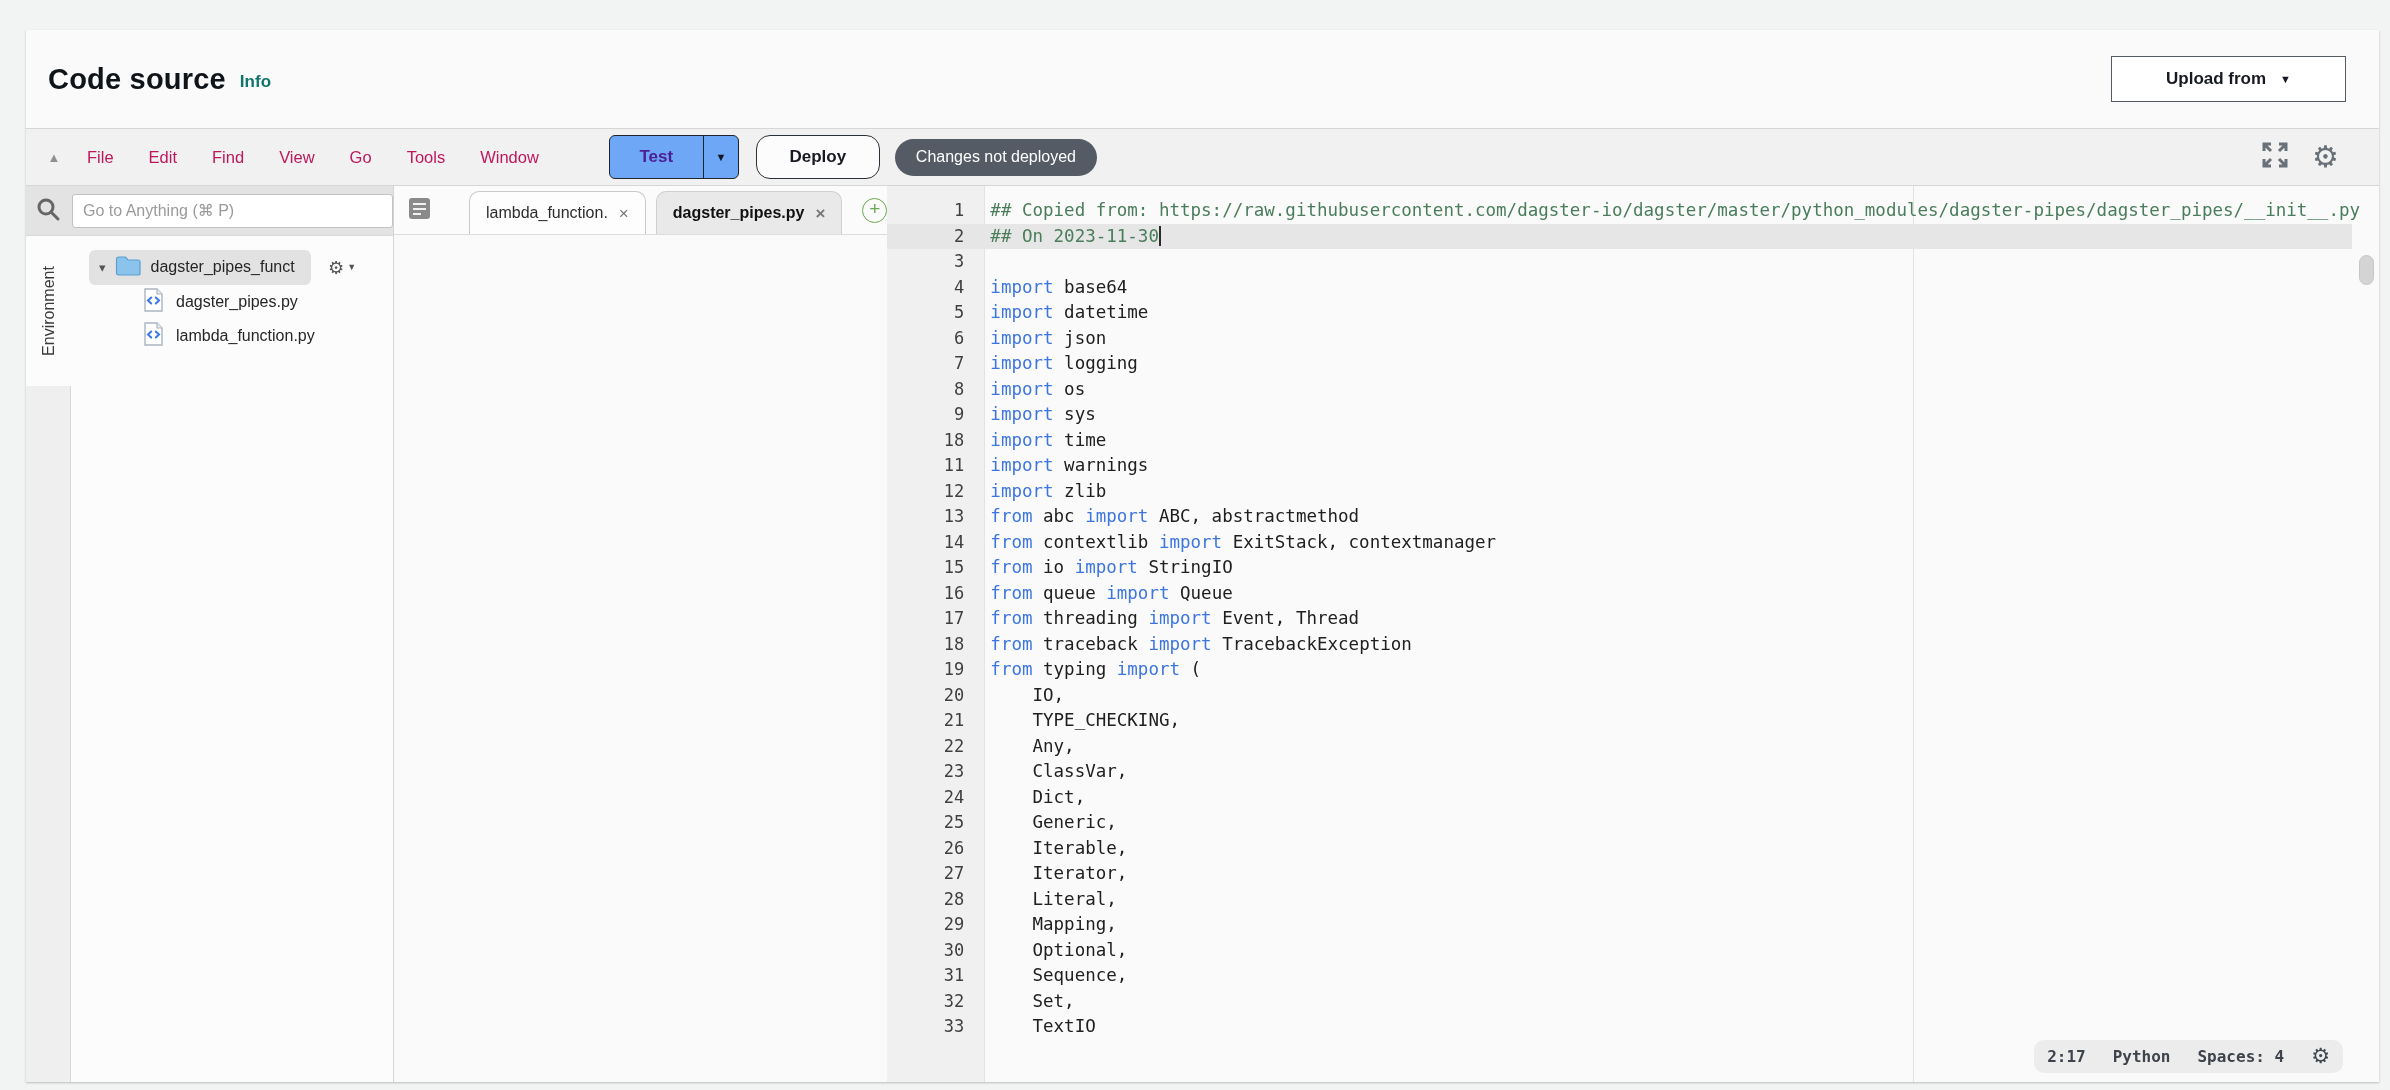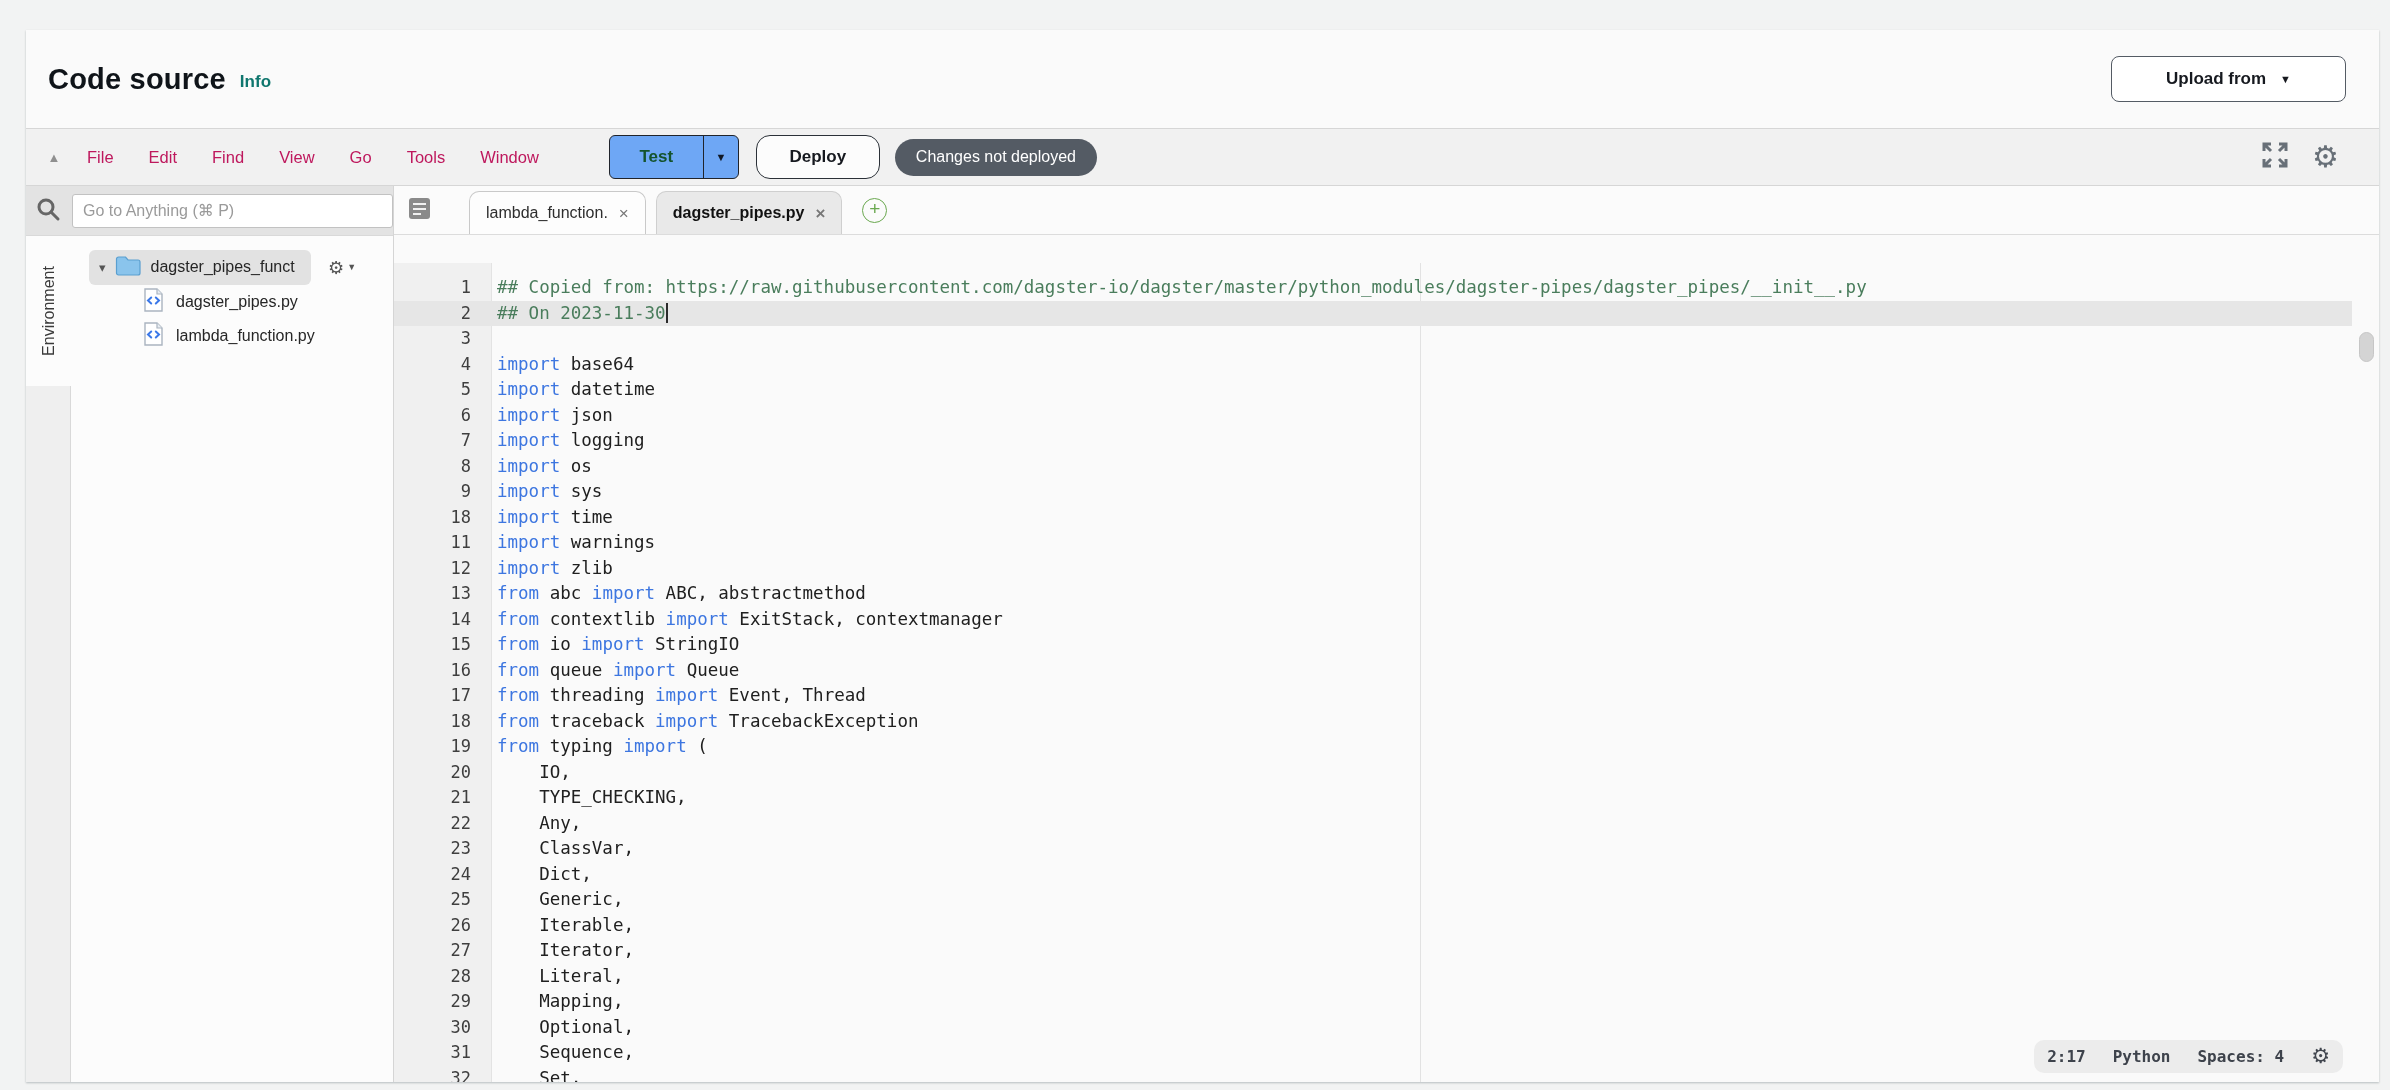--- a/index.html
+++ b/index.html
@@ -6,33 +6,33 @@
   html,body { width:2390px; height:1090px; overflow:hidden; }
   body { background:#f2f3f3; font-family:"Liberation Sans", sans-serif; color:#16191f; }
 
   .card { position:absolute; left:26px; top:30px; width:2353px; height:1052px;
           background:#fafafa; box-shadow:0 1px 2px rgba(0,28,36,.25); display:flex; flex-direction:column; }
 
   
   .hdr { height:98px; background:#fafafa; display:flex; align-items:center; padding:0 33px 0 22px; position:relative; }
   .hdr-title { font-size:29px; font-weight:bold; color:#0f1419; letter-spacing:.2px; }
   .hdr-info { font-size:17px; font-weight:bold; color:#0f766e; margin-left:14px; margin-top:6px; cursor:pointer; }
-  .btn-upload { margin-left:auto; height:46px; width:235px; background:#fff; border:1px solid #545b64; border-radius:8px;
+  .btn-upload { margin-left:auto; height:46px; width:235px; background:#fff; border:1px solid #545b64; border-radius:0;
                 display:flex; align-items:center; justify-content:center; gap:14px; font-size:17px; font-weight:bold; color:#16191f; cursor:pointer; }
   .caret { font-size:11px; line-height:1; }
 
   
   .menubar { height:58px; background:#f1f1f1; border-top:1px solid #d6d6d6; border-bottom:1px solid #d6d6d6;
              display:flex; align-items:center; padding:0 40px 0 13px; }
   .tri-up { width:30px; text-align:center; color:#8f8f8f; font-size:13px; cursor:pointer; }
   .menu { display:flex; gap:35px; margin-left:18px; font-size:16.5px; color:#be185d; }
   .menu span { cursor:pointer; }
   .btn-test { margin-left:70px; height:44px; border:1.5px solid #20242b; border-radius:6px; overflow:hidden;
               display:flex; align-items:stretch; background:#6ea7f5; cursor:pointer; }
-  .btn-test .t-main { width:93px; display:flex; align-items:center; justify-content:center; font-size:17px; font-weight:bold; color:#14532d; }
+  .btn-test .t-main { width:93px; display:flex; align-items:center; justify-content:center; font-size:17px; font-weight:bold; color:#4c1d95; }
   .btn-test .t-caret { width:35px; border-left:1.5px solid #20242b; display:flex; align-items:center; justify-content:center; color:#101826; }
   .btn-deploy { margin-left:17px; height:44px; width:124px; background:#fcfcfc; border:1.5px solid #2b3138; border-radius:14px;
                 display:flex; align-items:center; justify-content:center; font-size:17px; font-weight:bold; color:#16191f; cursor:pointer; }
   .badge { margin-left:15px; height:37px; padding:0 21px; border-radius:19px; background:#545b64; color:#fff;
            display:flex; align-items:center; font-size:16px; }
   .mb-icons { margin-left:auto; display:flex; align-items:center; gap:22px; }
   .icon-gear { font-size:30px; color:#687078; line-height:1; cursor:pointer; font-family:"DejaVu Sans", sans-serif; }
 
   
   .content { flex:1; display:flex; min-height:0; }
@@ -51,21 +51,21 @@
   .row-selected { margin-left:18px; width:222px; height:35px; background:#e2e2e2; border-radius:6px;
                   display:flex; align-items:center; padding-left:10px; gap:9px; cursor:pointer; }
   .disc { color:#555; font-size:13px; }
   .folder-label { white-space:nowrap; overflow:hidden; max-width:150px; }
   .tree-gear { margin-left:17px; display:flex; align-items:center; gap:3px; cursor:pointer; }
   .tree-gear .g { font-size:18px; color:#555; font-family:"DejaVu Sans", sans-serif; }
   .tree-gear .c { font-size:9px; color:#555; }
   .frow { height:34px; display:flex; align-items:center; padding-left:72px; gap:12px; cursor:pointer; }
 
   
-  .main { flex:1; display:flex; flex-direction:column; position:relative; min-width:0;gap:28px; }
+  .main { flex:1; display:flex; flex-direction:row; position:relative; min-width:0; }
   .tabstrip { height:49px; background:#fbfbfb; border-bottom:1px solid #dcdcdc; display:flex; align-items:flex-end; padding-left:13px; }
   .doc-icon { align-self:center; margin-right:37px; cursor:pointer; }
   .tab { height:43px; border:1px solid #c9c9c9; border-bottom:none; border-radius:10px 10px 0 0;
          display:flex; align-items:center; padding:0 16px; gap:11px; font-size:16px; color:#2d2d2d; margin-right:10px; cursor:pointer; }
   .tab.active { background:#e9e9e9; border-color:#cfcfcf; font-weight:bold; color:#111; }
   .tab.inactive { background:#fdfdfd; }
   .tab .x { color:#777; font-size:17px; line-height:1; cursor:pointer; }
   .plus { align-self:center; margin-left:10px; width:25px; height:25px; border:1.5px solid #6aa84f; border-radius:50%;
           color:#6aa84f; font-size:19px; display:flex; align-items:center; justify-content:center; cursor:pointer; padding-bottom:2px; }
 

